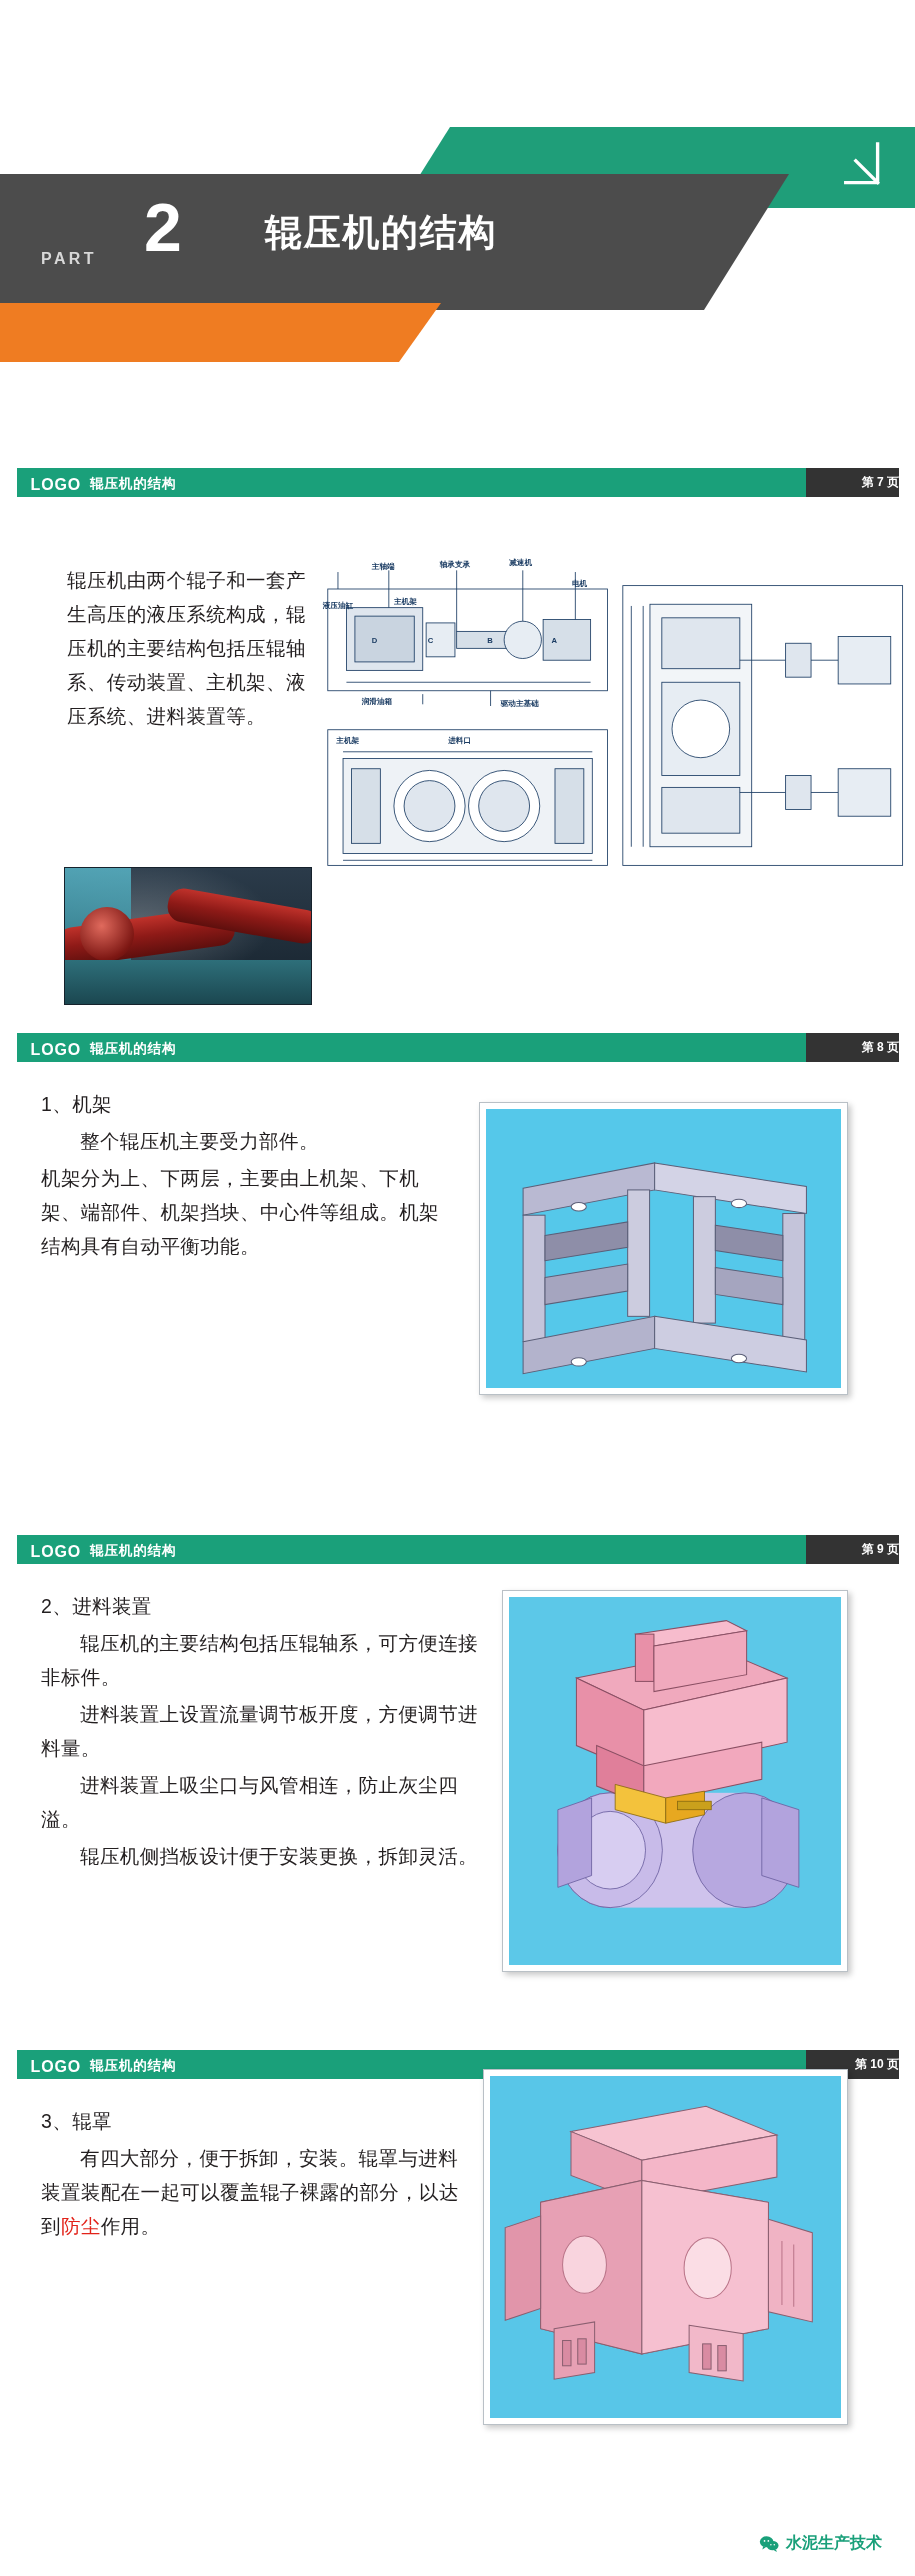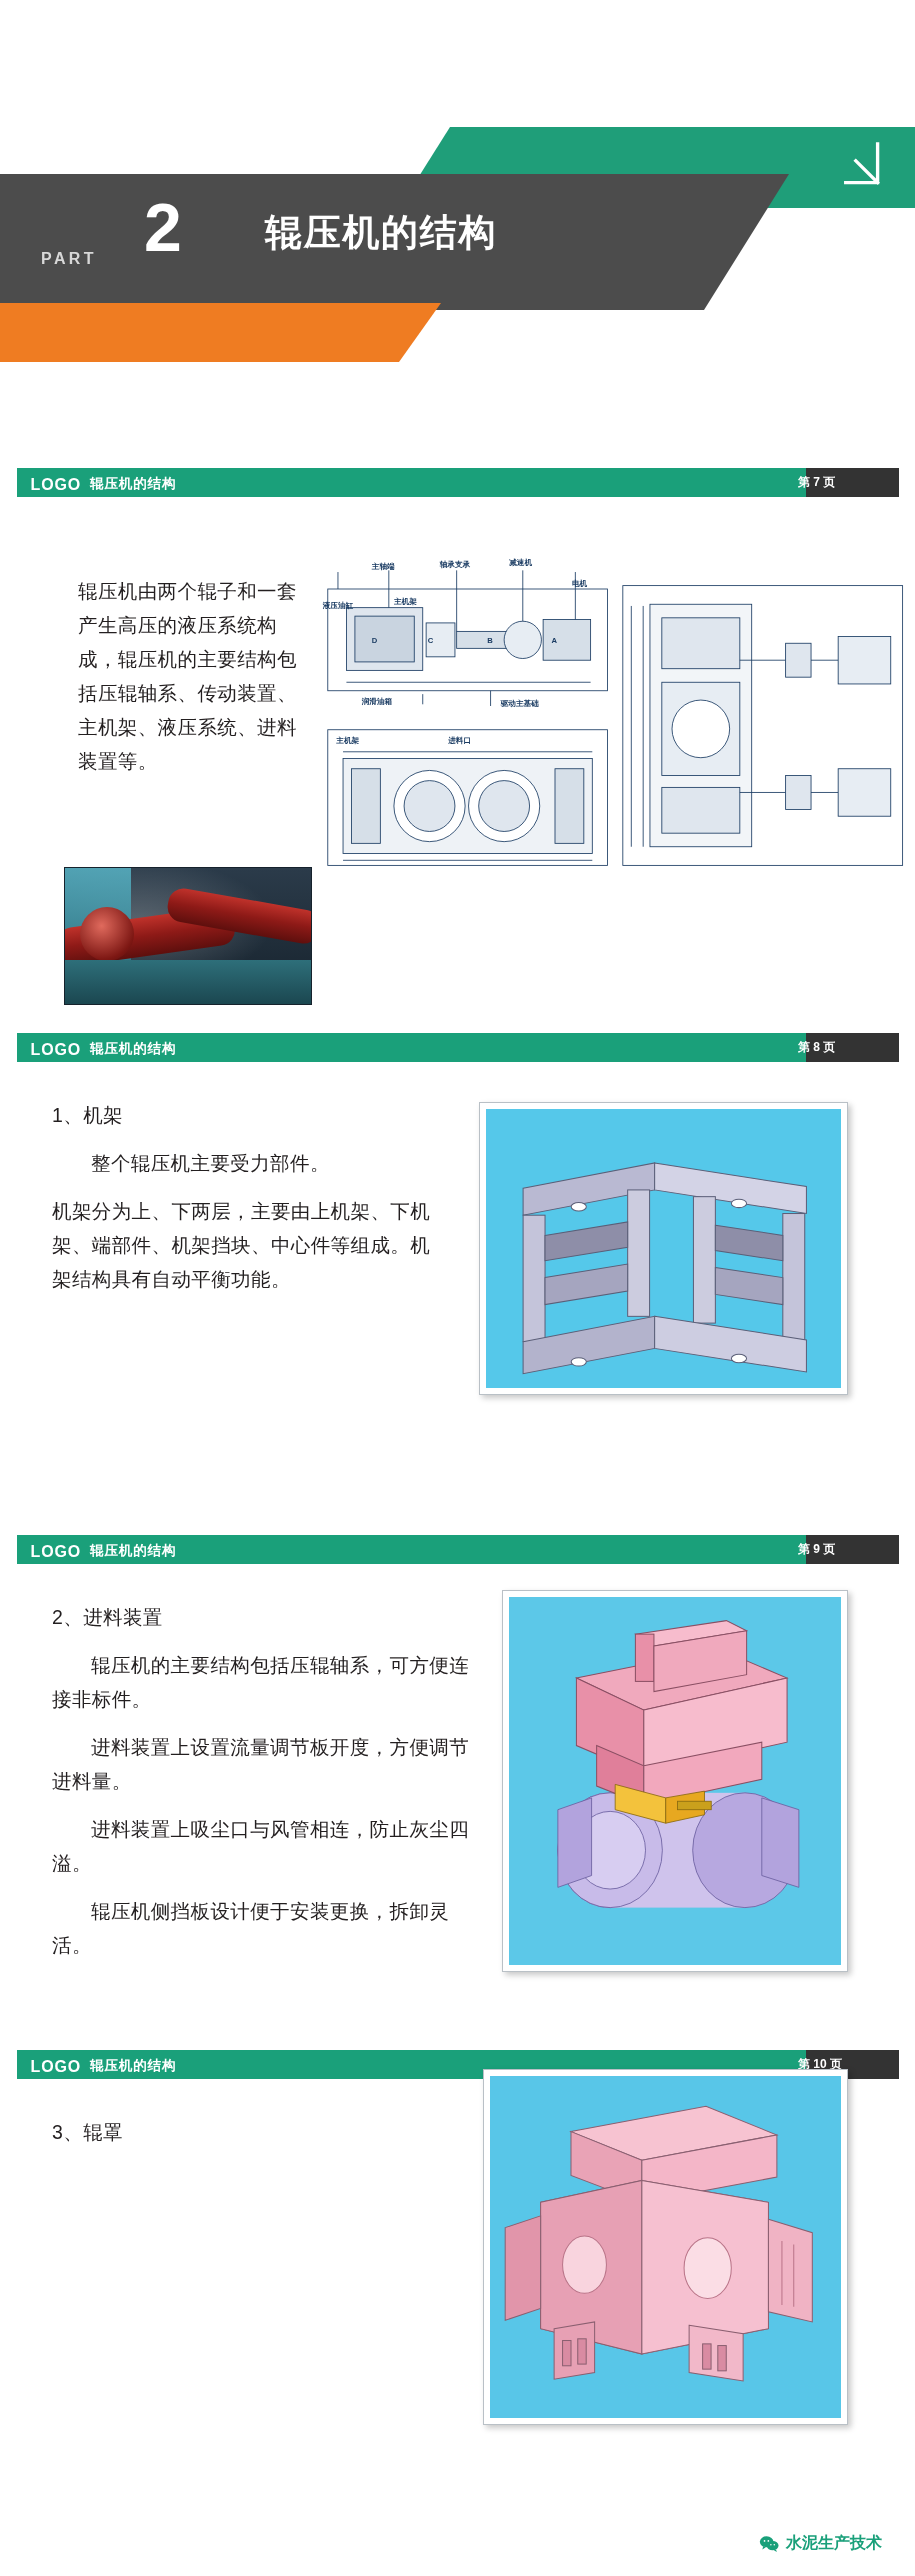--- a/index.html
+++ b/index.html
@@ -103,38 +103,38 @@
     letter-spacing:0.8px;
   }
   .sec-bar .pagebox{
     position:absolute;
     right:0; top:0;
     width:93px; height:29px;
     background:#333333;
   }
   .sec-bar .pagenum{
     position:absolute;
-    right:8px; top:0;
+    right:0; top:0;
     width:93px; height:29px;
     line-height:29px;
-    text-align:left;
+    text-align:right;
     color:#ffffff;
     font-size:12px;
     font-weight:bold;
   }
 
   
   .body-text{
     position:absolute;
     font-size:19.5px;
     line-height:34px;
     color:#231f20;
     letter-spacing:0.4px;
   }
-  .body-text p{margin:14px;}
+  .body-text p{margin:3px;}
   .indent{text-indent:2em;}
   .redtxt{color:#e2231a;}
 
   
   .photo{
     position:absolute;
     left:64px; top:867px;
     width:246px; height:136px;
     background:
       radial-gradient(ellipse at 30% 40%, rgba(255,255,255,.25) 0%, rgba(0,0,0,0) 55%),
@@ -392,20 +392,23 @@
   <div class="sec-bar" style="top:2050px;">
     <div class="green"></div>
     <div class="logo">LOGO</div>
     <div class="sec-title">辊压机的结构</div>
     <div class="pagebox"></div>
     <div class="pagenum">第 10 页</div>
   </div>
 
   <div class="body-text" style="left:38px; top:2101px; width:441px;">
     <p>3、辊罩</p>
+    <p class="indent">
+      <span>有四大部分，便于拆卸，安装。辊罩与进料装置装配在一起可以覆盖辊子裸露的部分，以达到</span><span class="redtxt">防尘</span><span>作用。</span>
+    </p>
   </div>
 
   <div class="render" style="left:483px; top:2069px; width:365px; height:356px;">
     <svg class="canvas" viewBox="0 0 416 406" preserveAspectRatio="none">
       <rect x="0" y="0" width="416" height="406" fill="#58c6e8"></rect>
       <g stroke="#8a5f70" stroke-width="1.2">
 
         <polygon points="96,66 256,36 340,70 180,100" fill="#f7c3d1"></polygon>
         <polygon points="96,66 180,100 180,150 96,118" fill="#e9a3b6"></polygon>
         <polygon points="180,100 340,70 340,120 180,150" fill="#f4b6c8"></polygon>

